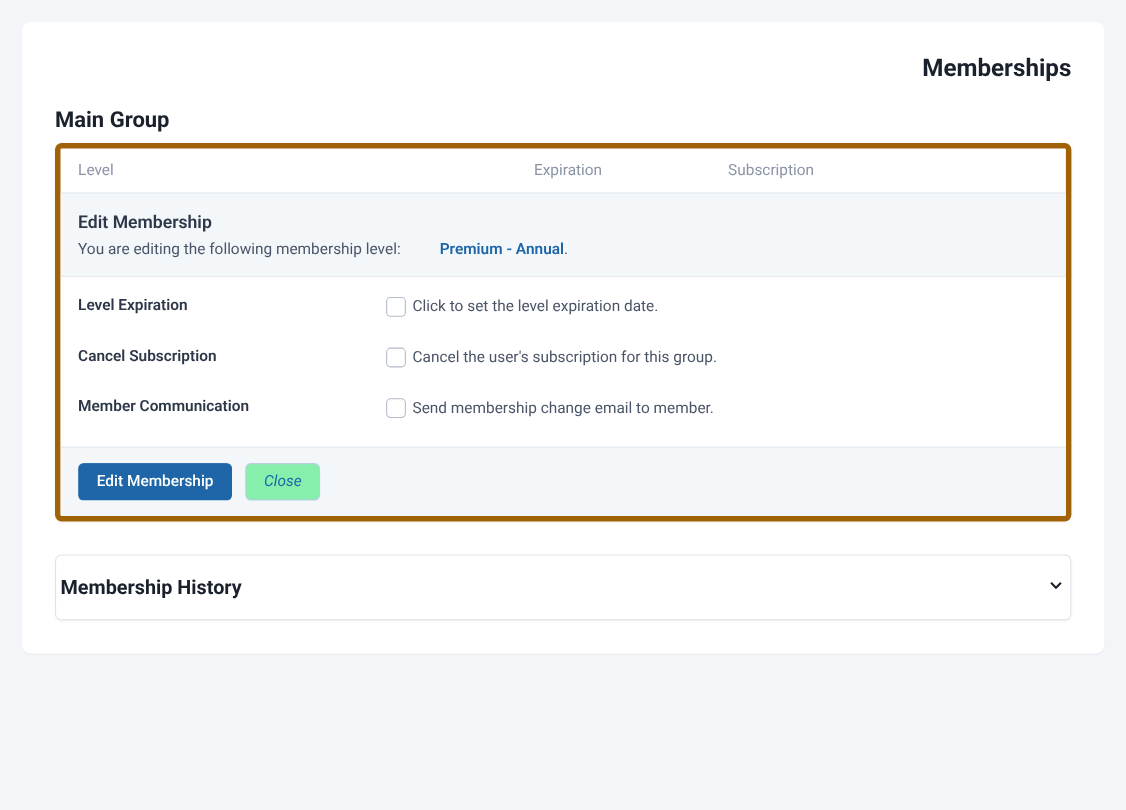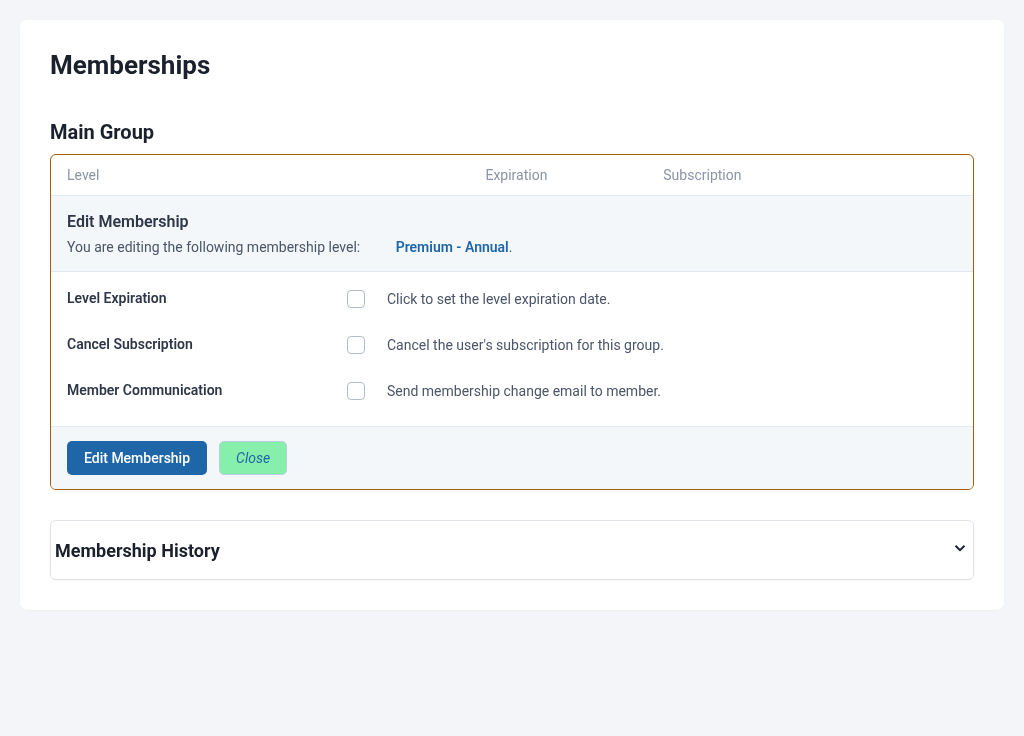--- a/index.html
+++ b/index.html
@@ -15,38 +15,39 @@
       height: 736px;
       color: #1a202c;
     }
     .card {
       background: #ffffff;
       border-radius: 8px;
       padding: 30px;
       box-shadow: 0 1px 2px rgba(0,0,0,0.03);
     }
     .page-title {
-      font-size: 26px;
+      font-size: 22px;
       font-weight: 700;
       color: #1a202c;
-      margin-bottom: 40px;
+      margin-bottom: 21px;
+      text-align: right;
     }
     .section-title {
       font-size: 20px;
       font-weight: 700;
       color: #1a202c;
       margin-bottom: 10px;
     }
     .section-desc {
       font-size: 14px;
       color: #4a5568;
       margin-bottom: 18px;
     }
     .panel {
-      border: 1px solid #a16207;
+      border: 5px solid #a16207;
       border-radius: 6px;
       overflow: hidden;
       box-shadow: 0 1px 3px rgba(0,0,0,0.05);
     }
     .table-header {
       display: flex;
       padding: 12px 16px;
       font-size: 14px;
       color: #8a94a6;
     }
@@ -89,21 +90,21 @@
     .form-label {
       flex: 0 0 280px;
       font-size: 14px;
       font-weight: 600;
       color: #2d3748;
     }
     .form-control {
       flex: 1;
       display: flex;
       align-items: center;
-      gap: 22px;
+      gap: 6px;
     }
     .checkbox {
       width: 18px;
       height: 18px;
       border: 1.5px solid #b4bcc7;
       border-radius: 4px;
       background: #fff;
       flex-shrink: 0;
       cursor: pointer;
     }

